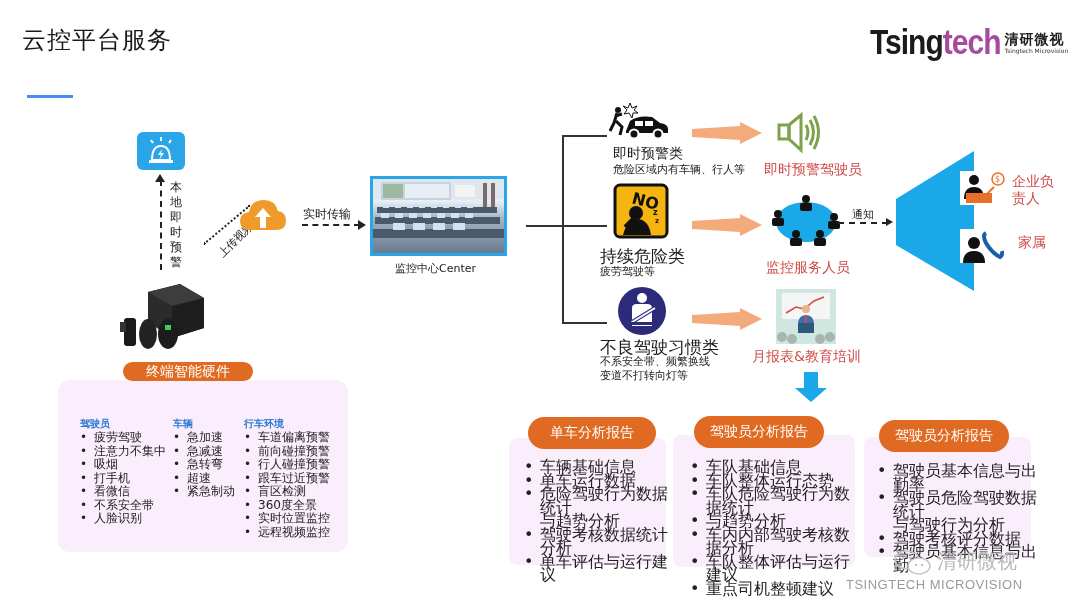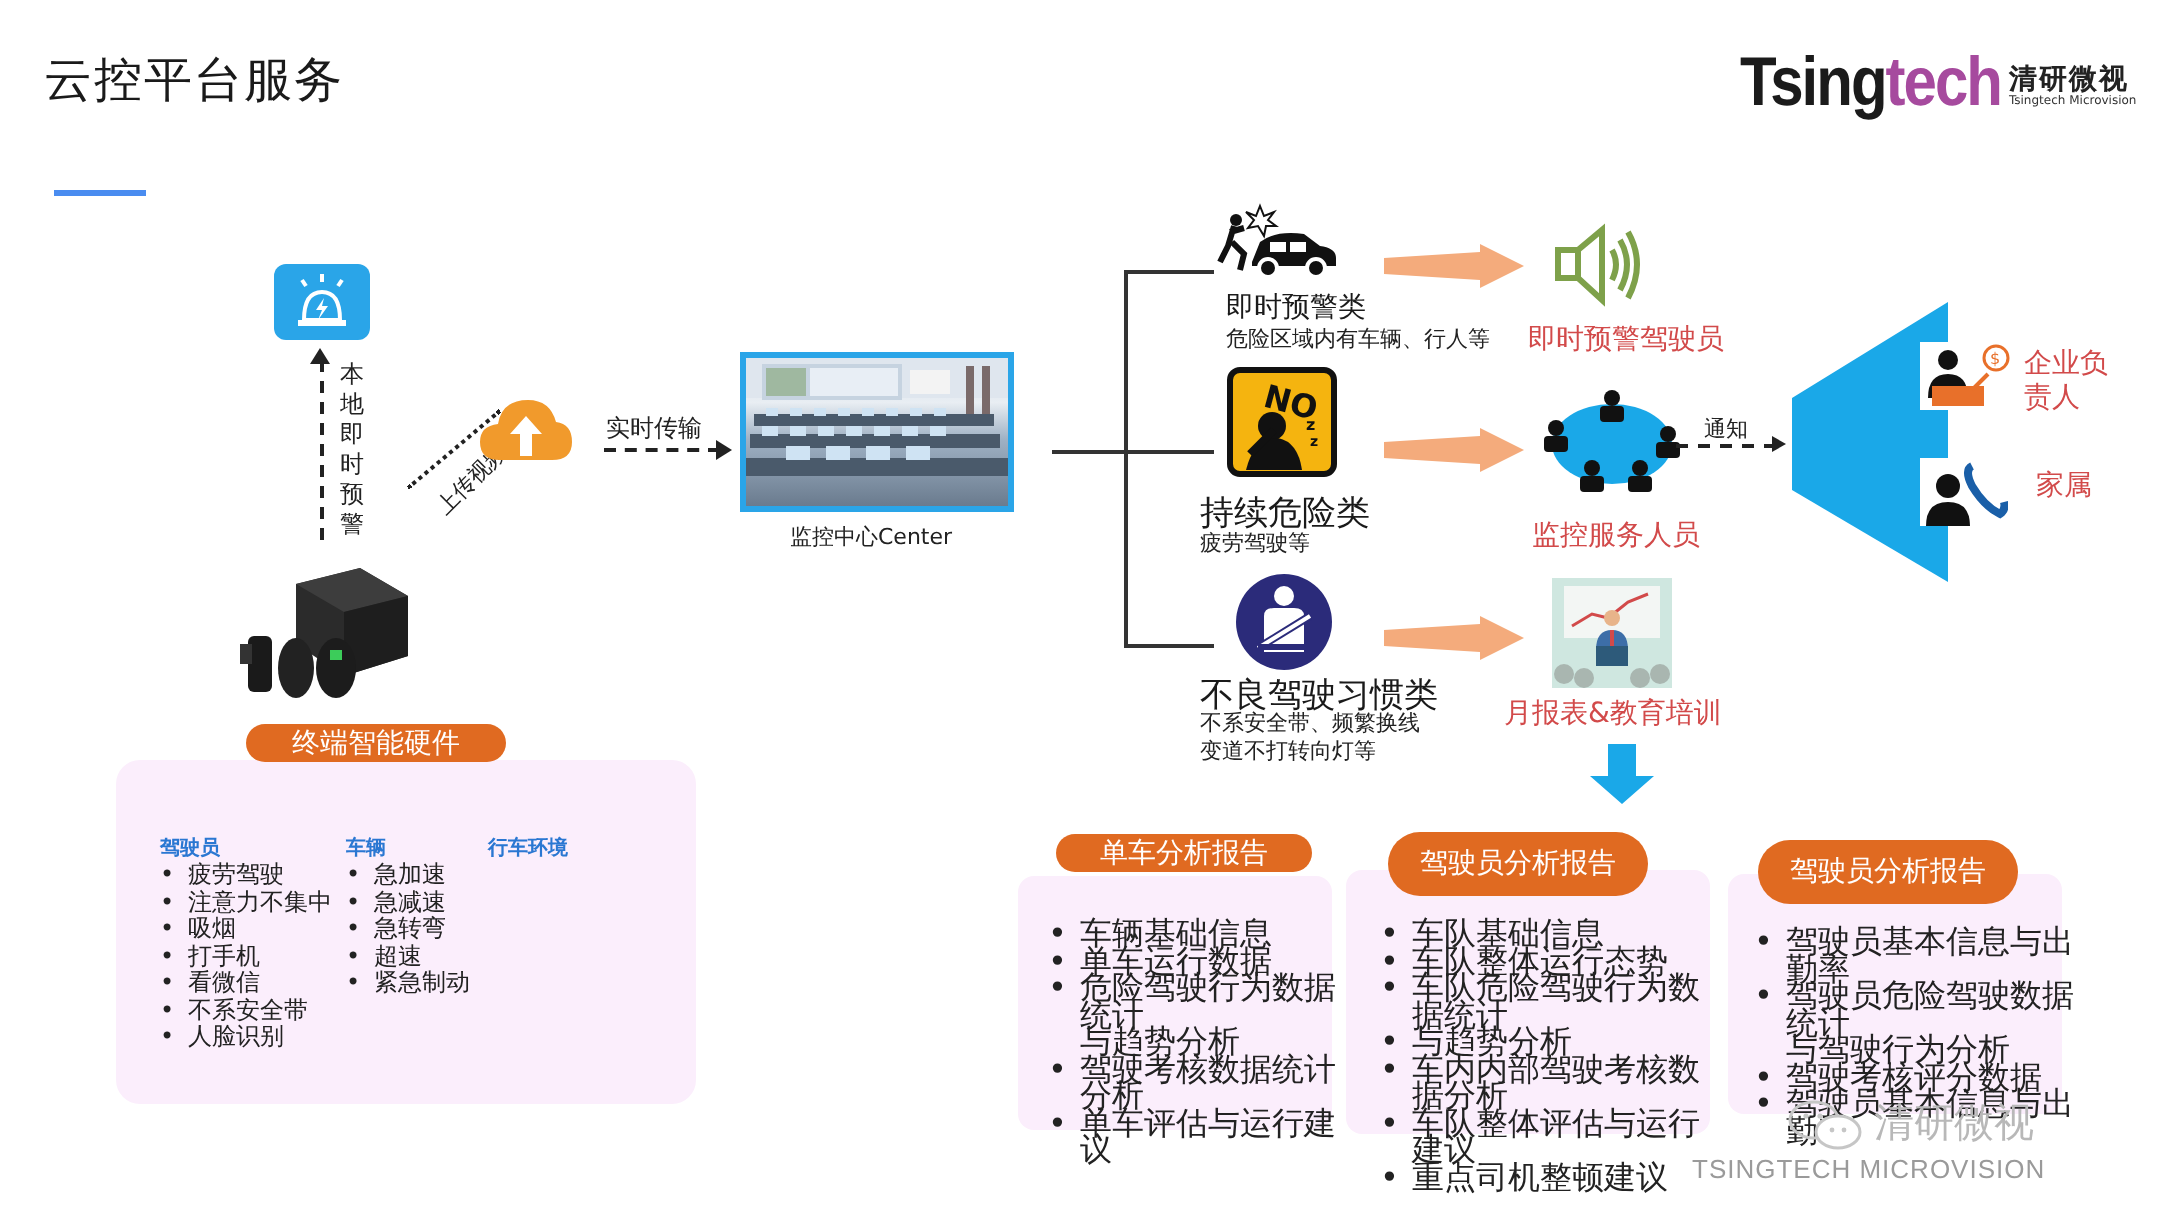--- a/index.html
+++ b/index.html
@@ -339,24 +339,34 @@
   <ul class="hw-list">
       <li>急加速</li>
       <li>急减速</li>
       <li>急转弯</li>
       <li>超速</li>
       <li>紧急制动</li>
     </ul>
 </div>
 <div class="abs" style="left:244px;top:417px;">
   <div class="hw-col-title">行车环境</div>
+  <ul class="hw-list">
+      <li>车道偏离预警</li>
+      <li>前向碰撞预警</li>
+      <li>行人碰撞预警</li>
+      <li>跟车过近预警</li>
+      <li>盲区检测</li>
+      <li>360度全景</li>
+      <li>实时位置监控</li>
+      <li>远程视频监控</li>
+    </ul>
 </div>
 
 <div class="abs report-box" style="left:509px;top:438px;width:157px;height:127px;"></div>
-<div class="abs pill" style="left:528px;top:417px;width:128px;height:19px;">单车分析报告</div>
+<div class="abs pill" style="left:528px;top:417px;width:128px;height:32px;">单车分析报告</div>
 <ul class="abs rep-list" style="left:524px;top:460px;width:145px;">
     <li>车辆基础信息</li>
     <li>单车运行数据</li>
     <li>危险驾驶行为数据统计</li>
     <li class="cont">与趋势分析</li>
     <li>驾驶考核数据统计分析</li>
     <li>单车评估与运行建议</li>
   </ul>
 
 <div class="abs report-box" style="left:673px;top:435px;width:182px;height:132px;"></div>

